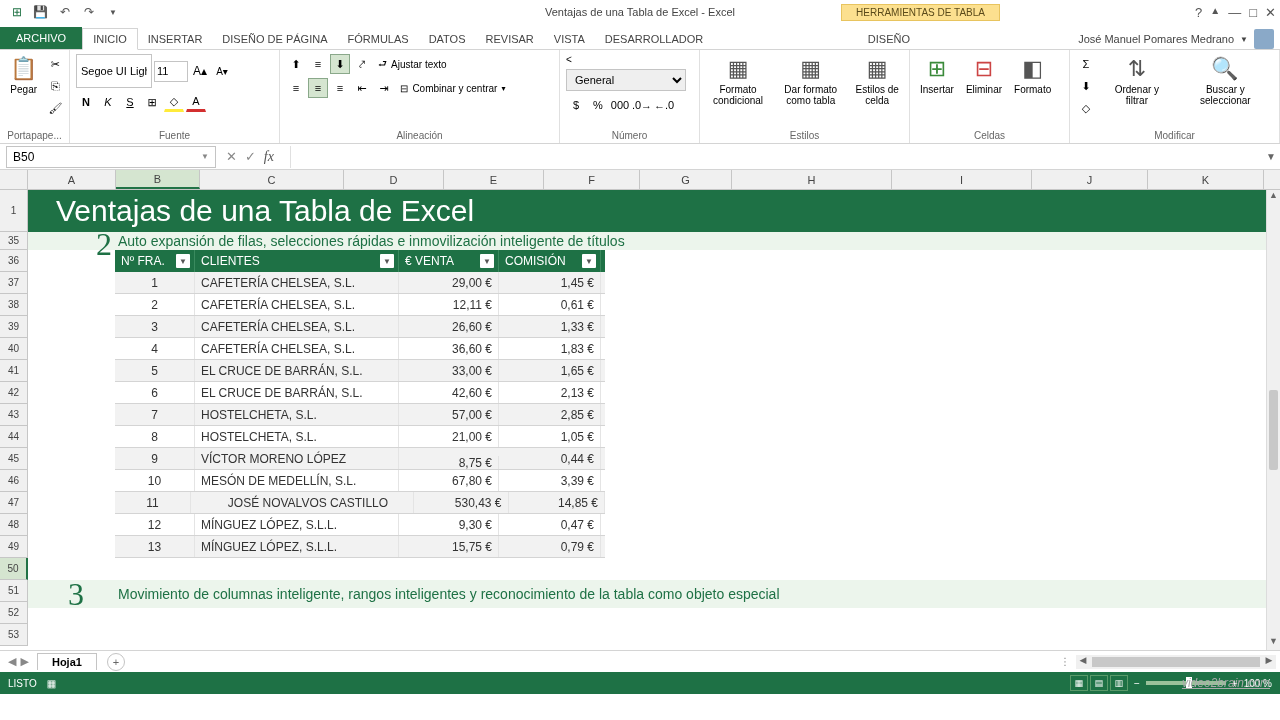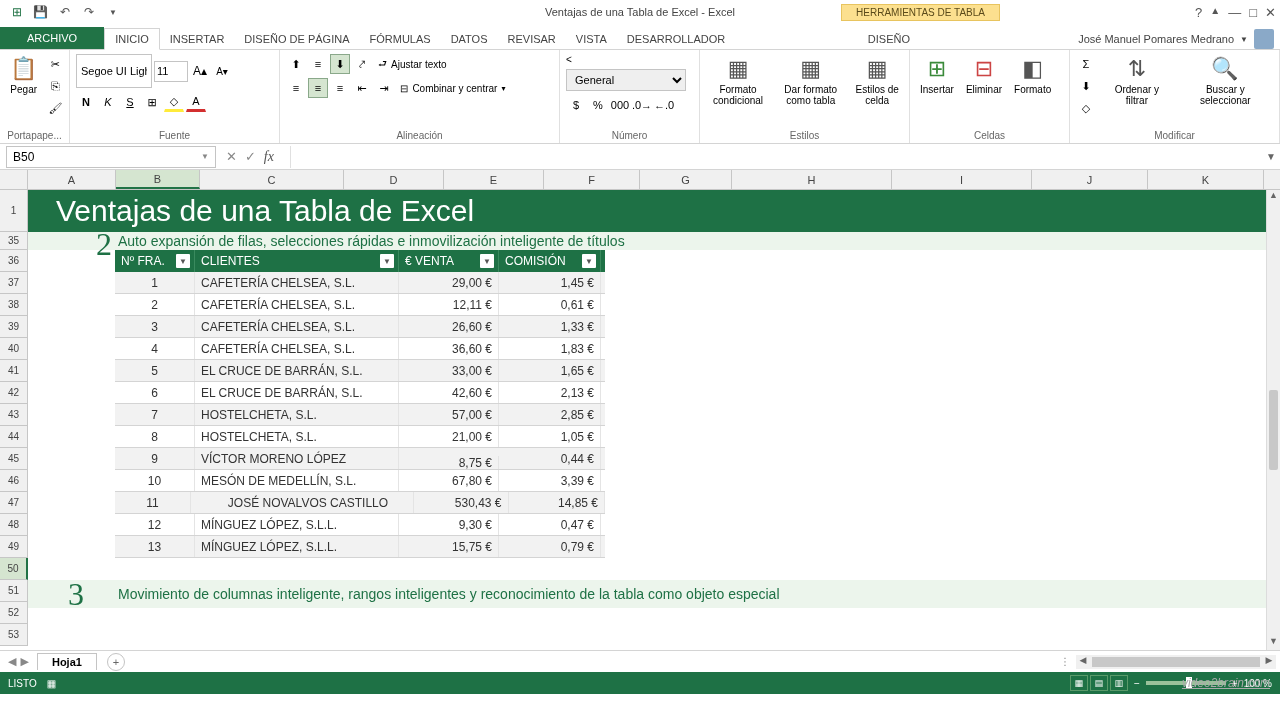--- a/index.html
+++ b/index.html
@@ -10,21 +10,21 @@
 .qat { display: flex; gap: 6px; padding-left: 8px; align-items: center; }
 .qat-icon { width: 18px; height: 18px; display: flex; align-items: center; justify-content: center; font-size: 12px; color: #555; }
 .title-center { position: absolute; left: 50%; transform: translateX(-50%); color: #444; }
 .table-tools { position: absolute; right: 280px; background: #fce08f; padding: 2px 14px; font-size: 10px; color: #5a4a1a; border: 1px solid #e8c45f; }
 .win-controls { position: absolute; right: 4px; display: flex; gap: 8px; font-size: 13px; color: #555; }
 
 
 .ribbon-tabs { height: 26px; display: flex; align-items: flex-end; font-size: 11px; border-bottom: 1px solid #d4d4d4; position: relative; }
 .tab { padding: 4px 10px; color: #444; cursor: pointer; }
 .tab.active { background: #fff; border: 1px solid #d4d4d4; border-bottom: 1px solid #fff; margin-bottom: -1px; }
-.tab.file { background: #217346; color: #fff; padding: 5px 27px; border-radius: 0; }
+.tab.file { background: #217346; color: #fff; padding: 5px 16px; border-radius: 0; }
 .tab.contextual { position: absolute; right: 360px; color: #444; }
 .user-area { position: absolute; right: 6px; display: flex; align-items: center; gap: 6px; font-size: 11px; color: #444; }
 .avatar { width: 20px; height: 20px; background: #8aa9c8; border-radius: 2px; }
 
 
 .ribbon { height: 94px; background: #fff; border-bottom: 1px solid #d4d4d4; display: flex; font-size: 10px; }
 .group { border-right: 1px solid #e0e0e0; padding: 4px 6px 2px; display: flex; flex-direction: column; justify-content: space-between; }
 .group-label { text-align: center; color: #666; font-size: 10px; margin-top: 2px; position: relative; }
 .group-body { display: flex; gap: 4px; align-items: flex-start; flex: 1; }
 .big-btn { display: flex; flex-direction: column; align-items: center; gap: 2px; padding: 2px 4px; font-size: 10px; text-align: center; }

